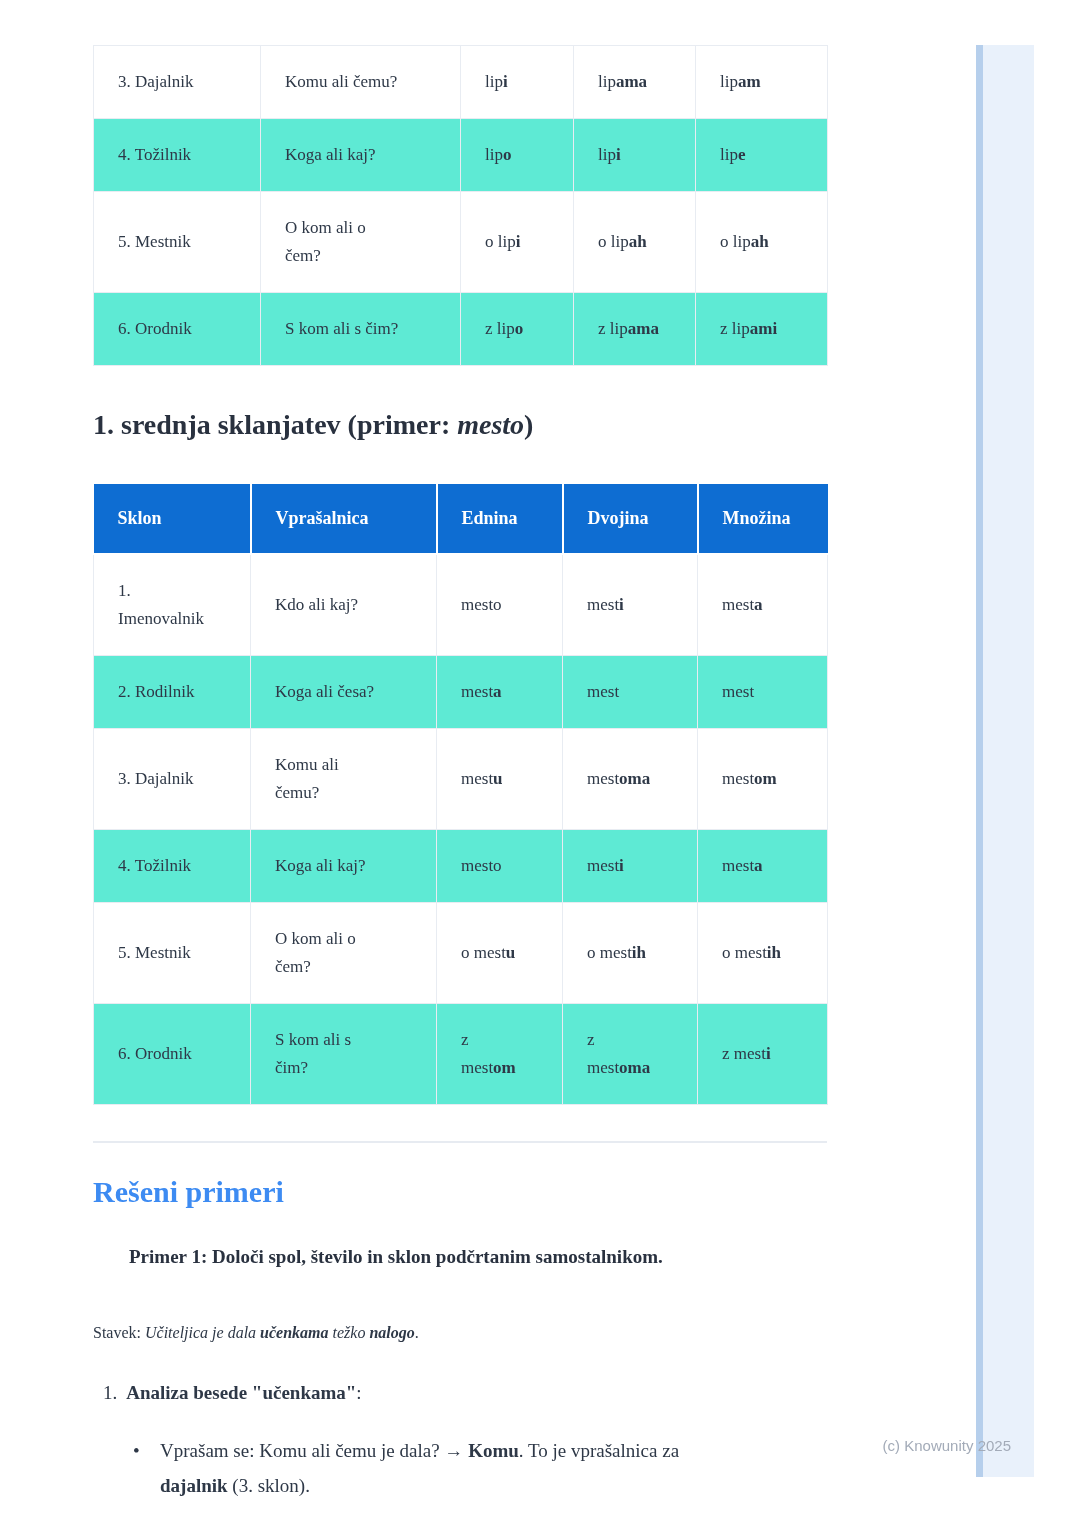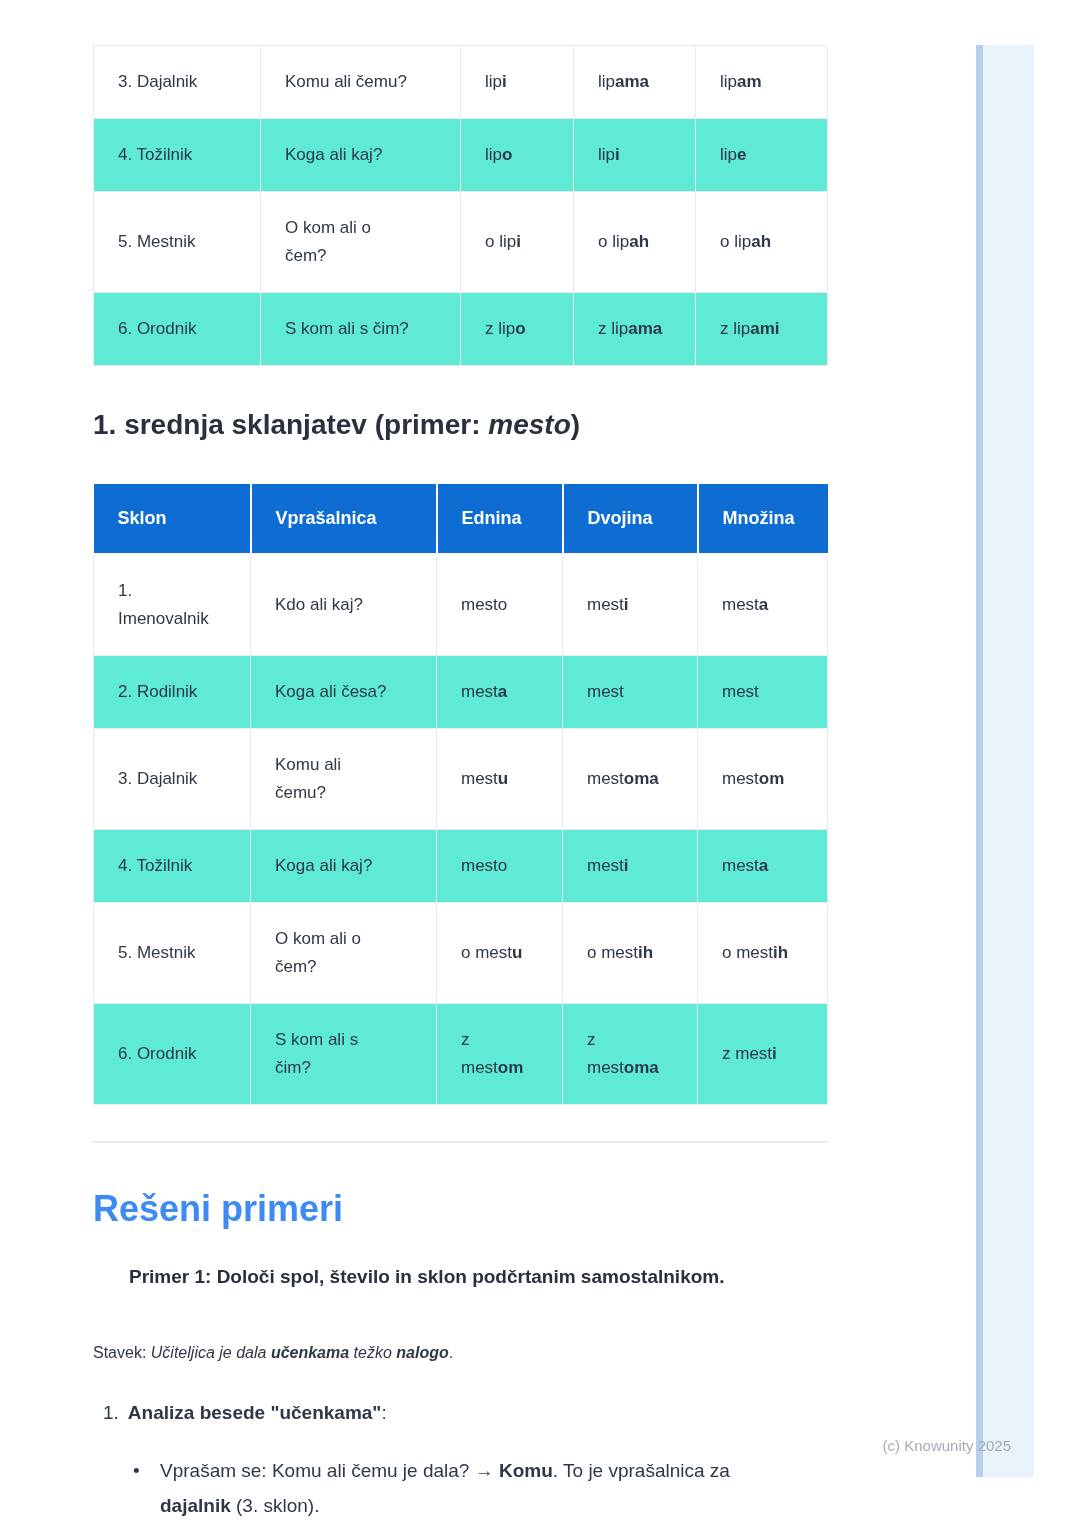--- a/index.html
+++ b/index.html
@@ -9,20 +9,21 @@
     background: #ffffff;
     font-family: "Liberation Sans", sans-serif;
     color: #2e3847;
     position: relative;
     overflow: hidden;
   }
   .content {
     position: absolute;
     left: 93px; top: 45px;
     width: 734px;
+    font-family: Liberation Serif, serif;
   }
 
   
   table.decl {
     border-collapse: collapse;
     width: 734px;
     table-layout: fixed;
     font-size: 17px;
   }
   table.decl td {
@@ -70,22 +71,22 @@
     font-weight: bold;
     color: #29313f;
     line-height: 1.3;
   }
   .divider {
     height: 2px;
     background: #e7ebf1;
     margin-top: 36px;
   }
   .h-solved {
-    margin-top: 44px;
-    font-size: 36px;
+    margin-top: 31px;
+    font-size: 30px;
     font-weight: bold;
     color: #3d8bf2;
     line-height: 1.2;
   }
   .p-primer {
     margin-top: 33px;
     font-size: 19px;
     font-weight: bold;
     color: #29313f;
     line-height: 1.5;

